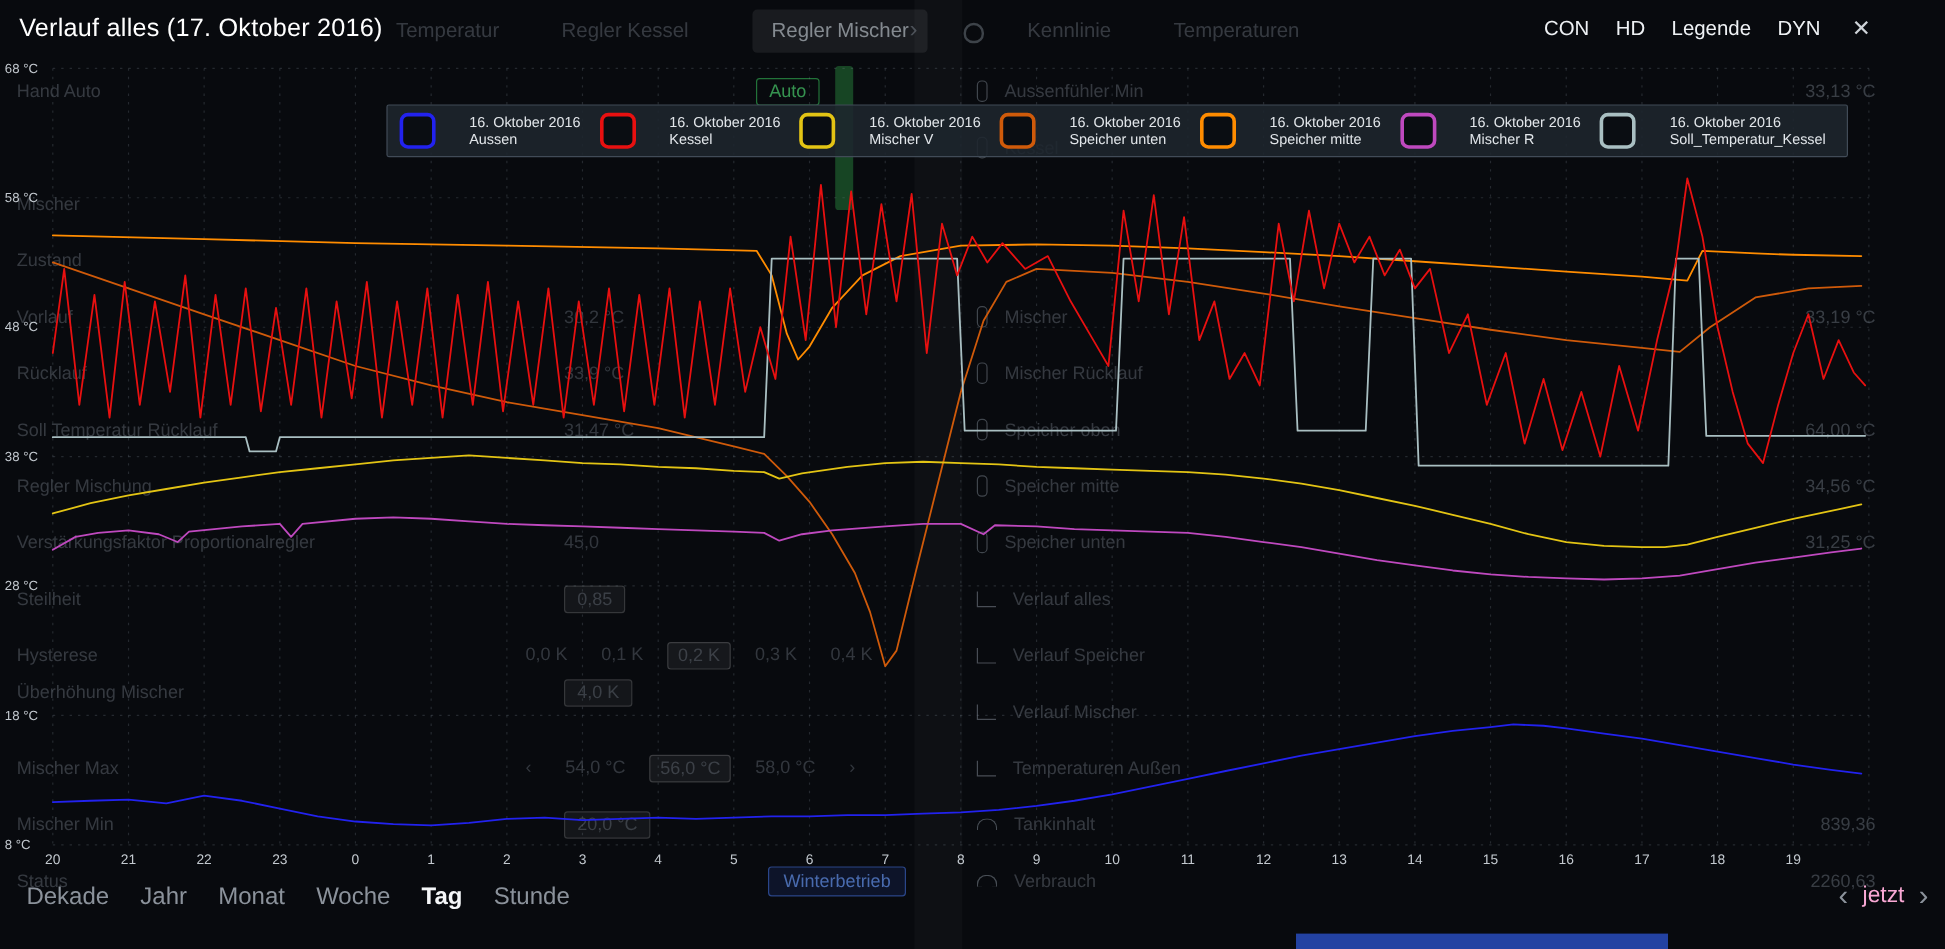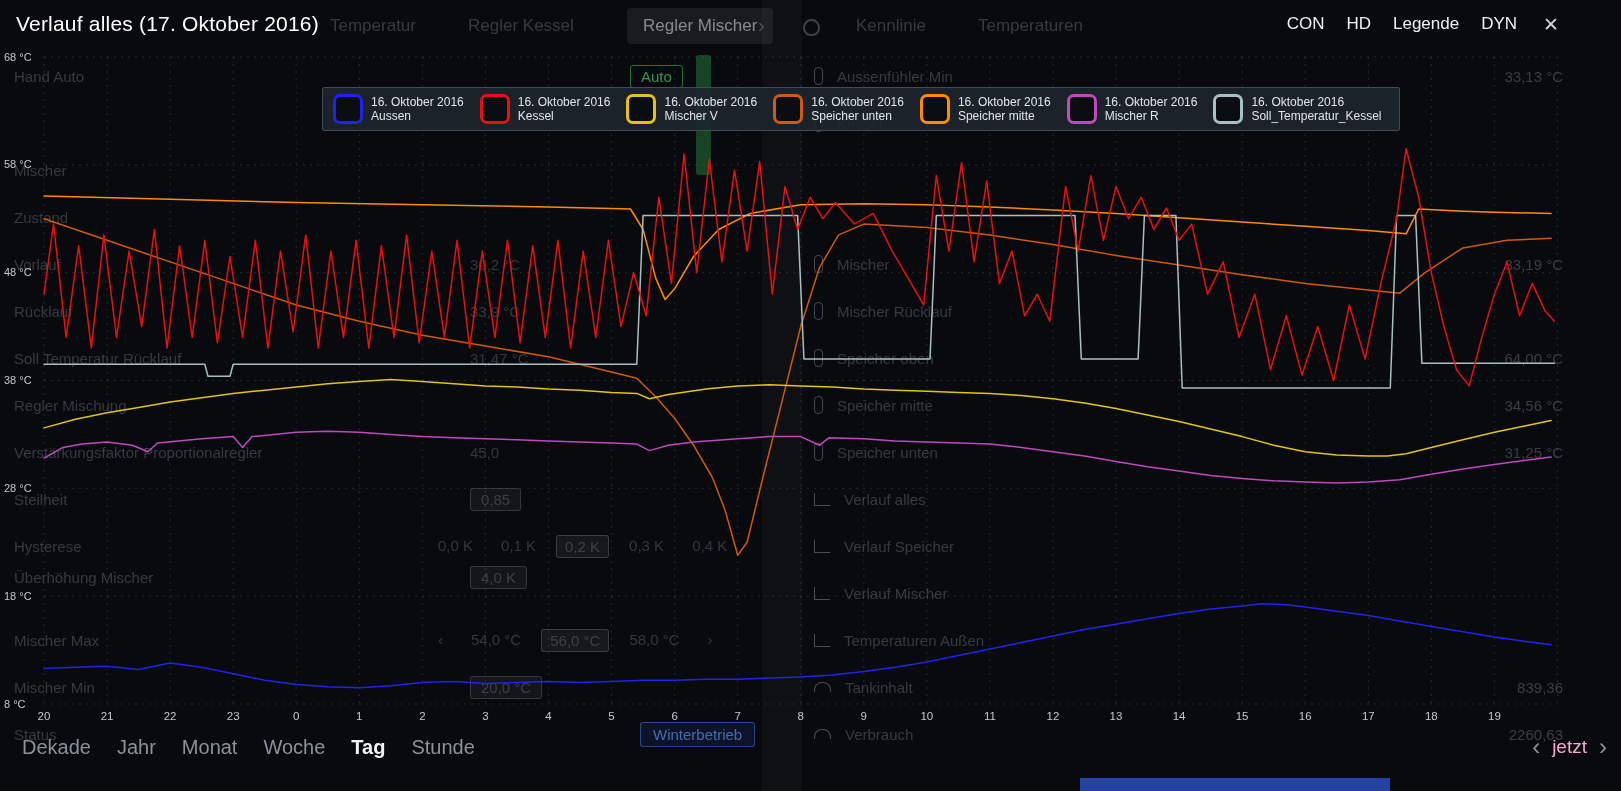--- a/index.html
+++ b/index.html
@@ -48,21 +48,21 @@
   #chart-svg text{font-family:"Liberation Sans","DejaVu Sans",sans-serif;}
   .grid{stroke:rgba(125,135,148,0.25);stroke-width:1;stroke-dasharray:2 5;}
   .ylab{font-size:11px;fill:#c3c9cf;}
   .xlab{font-size:11.5px;fill:#c3c9cf;}
 
   
   #legend{position:absolute;left:322px;top:87px;z-index:5;display:flex;align-items:center;gap:8px;
           background:rgba(30,37,46,0.88);border:1px solid #414b57;border-radius:2px;padding:6px 10px;}
   .lg-entry{display:flex;align-items:center;gap:8px;padding-right:8px;}
   .lg-swatch{width:24px;height:24px;border-radius:7px;border:3px solid;background:#0a0d12;flex:0 0 auto;}
-  .lg-text{display:flex;flex-direction:column;line-height:14px;font-size:12px;color:#e2e6ea;white-space:nowrap;}
+  .lg-text{display:flex;flex-direction:column;line-height:14px;font-size:12px;color:#e2e6ea;white-space:nowrap;margin-left:20px;}
 
   
   #titlebar{position:absolute;top:0;left:0;right:0;height:48px;display:flex;align-items:center;
             z-index:6;padding-left:16px;}
   #title{font-size:21px;color:#ffffff;letter-spacing:0.2px;}
   #header-right{margin-left:auto;display:flex;align-items:center;gap:22px;margin-right:62px;
                 font-size:17px;color:#eef1f4;}
   #close-btn{font-size:19px;color:#ced3d8;margin-left:4px;cursor:default;}
 
   

